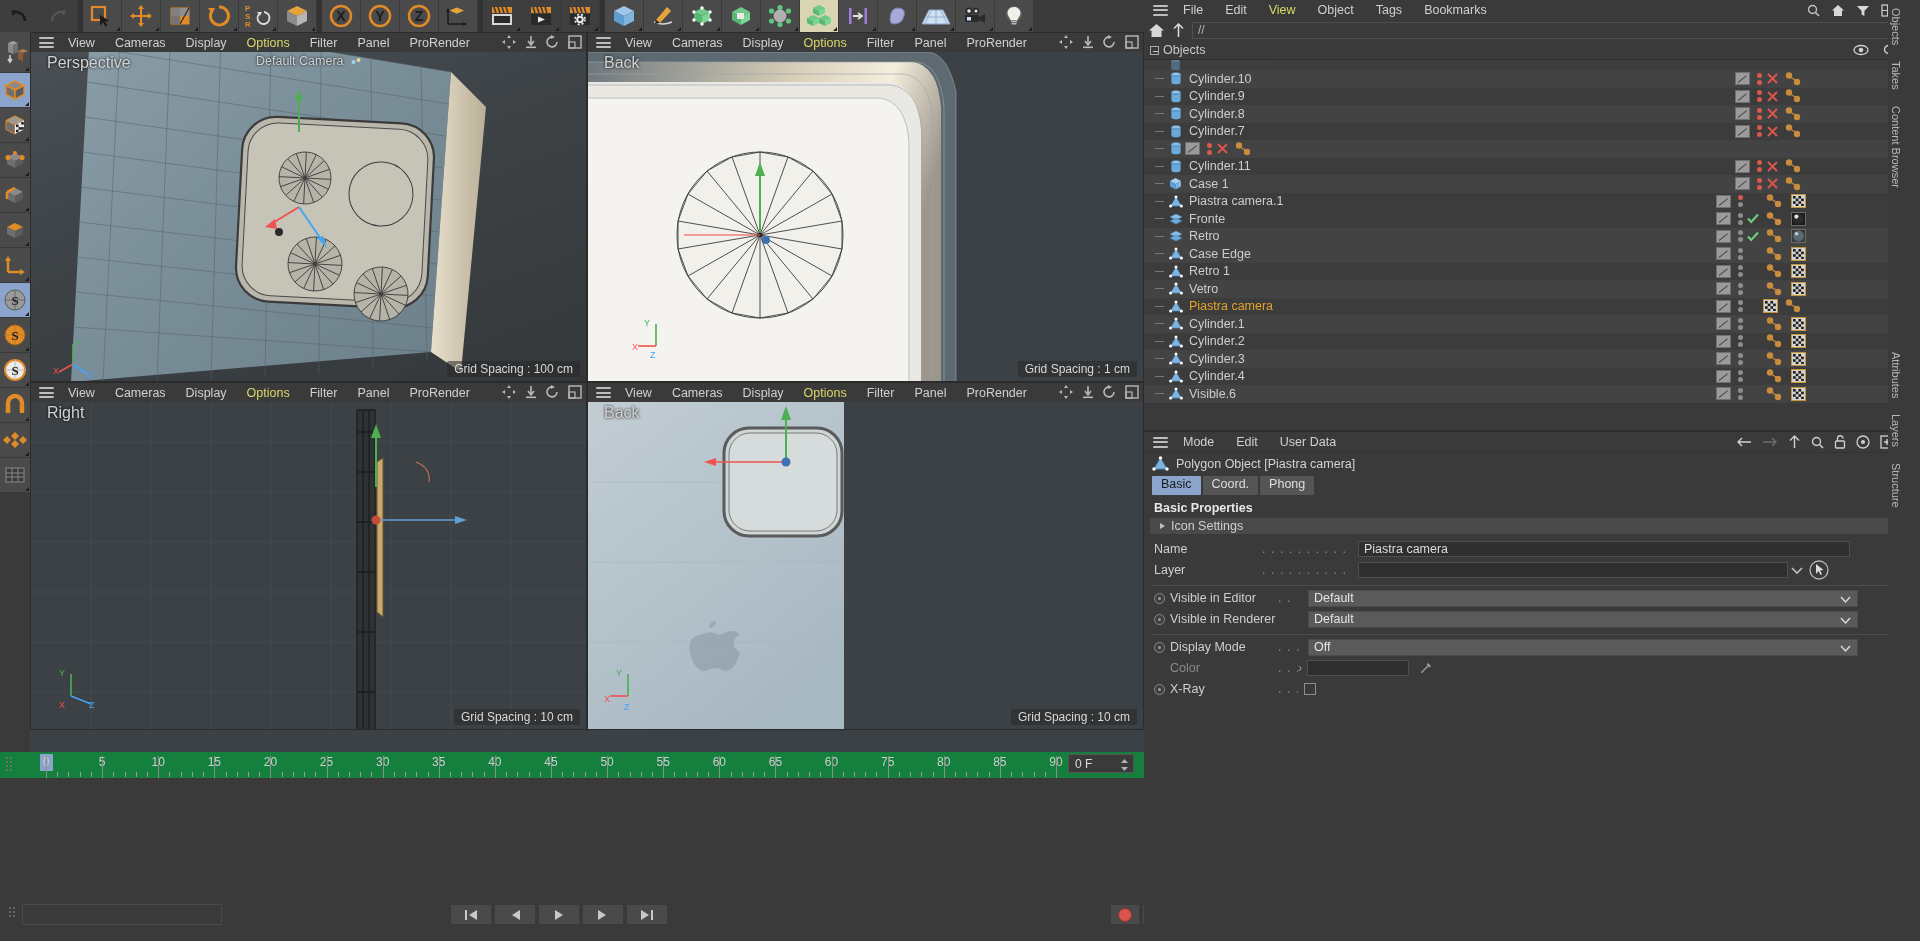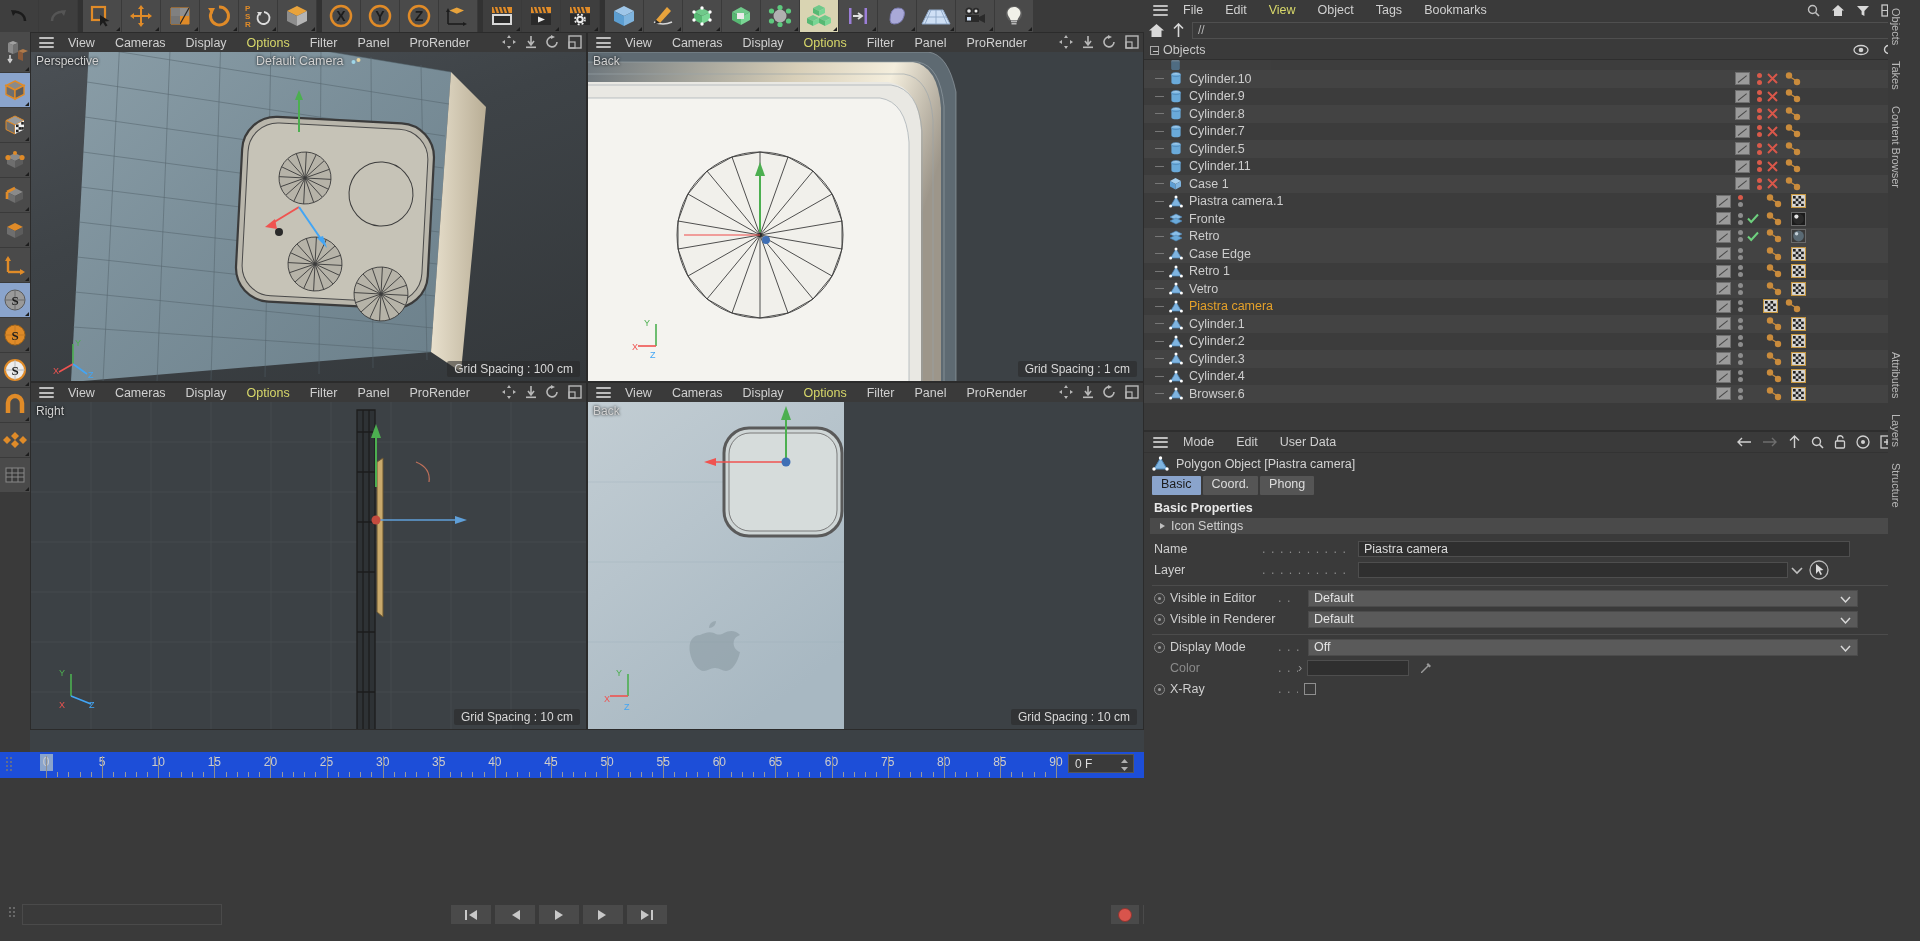--- a/index.html
+++ b/index.html
@@ -47,21 +47,21 @@
     height:19px; background:#3a3a3a; display:flex; align-items:center;
     padding-left:5px; gap:0px; font-size:12.5px; position:relative; z-index:5;
   }
   .vp-menu .mi { padding:0 10px; color:#d0d0d0; white-space:nowrap; }
   .vp-menu .mi.opt { color:#d8d86a; }
   .hamb { width:15px; height:11px; display:flex; flex-direction:column;
           justify-content:space-between; margin-right:4px; margin-left:3px; }
   .hamb i { display:block; height:2px; background:#bdbdbd; border-radius:1px; }
   .vp-icons { position:absolute; right:4px; top:2px; display:flex; gap:8px; align-items:center;}
   .vp-body { position:absolute; left:0; right:0; top:19px; bottom:0; overflow:hidden; }
-  .vp-label { position:absolute; left:5px; top:2px; font-size:12px; color:#d2d2d2;
+  .vp-label { position:absolute; left:16px; top:2px; font-size:16px; color:#d2d2d2;
               text-shadow:0 0 3px #000; z-index:3;}
   .vp-cam { position:absolute; left:50%; transform:translateX(-50%); top:2px;
             font-size:12.5px; color:#d2d2d2; text-shadow:0 0 3px #000; z-index:3;}
   .vp-grid { position:absolute; right:6px; bottom:4px; font-size:12px; color:#d8d8d8;
              background:rgba(40,40,40,.55); padding:1px 7px; border-radius:2px; z-index:3;}
 
   
   #rightpanel { position:absolute; left:1144px; top:0; width:760px; height:941px; background:#3a3a3a; }
   #rp-menubar { height:20px; display:flex; align-items:center; background:#3a3a3a; padding-left:6px;}
   #rp-menubar .mi { padding:0 11px; font-size:12.5px; color:#d0d0d0; }
@@ -128,21 +128,21 @@
   .combo .cv { position:absolute; right:6px; top:3px; }
   .chk { width:12px;height:12px;background:#3a3a3a;border:1px solid #8e8e8e;}
 
   
   #rtabs { position:absolute; right:0; top:0; width:16px; height:941px; background:#3a3a3a; }
   .rtab { writing-mode:vertical-rl; text-orientation:mixed; font-size:11px; color:#b8b8b8;
           padding:8px 2px; background:#3a3a3a; }
 
   
   #timeline { position:absolute; left:0; top:730px; width:1144px; height:170px; background:#3a3a3a;}
-  #ruler { position:absolute; left:0; top:0; width:1144px; height:26px; background:#1d4ed8;}
+  #ruler { position:absolute; left:0; top:0; width:1144px; height:26px; background:#15803d;}
   .tick-lbl { position:absolute; top:3px; font-size:12px; color:#cdcdcd; transform:translateX(-50%);}
   .tick { position:absolute; bottom:2px; width:1px; background:#8e8e8e; }
   #playhead { position:absolute; top:2px; width:13px; height:17px; background:#8aa4cc; }
   .framebox { position:absolute; height:19px; background:#3a3a3a; border:1px solid #555;
               color:#ddd; font-size:12px; display:flex; align-items:center; padding:0 6px;}
 
   #bottombar { position:absolute; left:0; top:900px; width:1920px; height:41px; background:#3a3a3a;}
   .bbtn { height:21px; background:#4a4a4a; border:1px solid #3a3a3a; display:inline-flex;
           align-items:center; justify-content:center; }
   .bbtn.blue { background:#8aa4cc; }
@@ -1314,21 +1314,20 @@
             <span class="otree">
               <span class="dash"></span>
             </span>
             <span class="oicon">
               <svg width="12" height="13" viewBox="0 0 12 13">
                 <ellipse cx="6" cy="2.6" rx="4.6" ry="2" fill="#a8d0ee"></ellipse>
                 <path d="M1.4 2.6 L1.4 10.2 A4.6 2 0 0 0 10.6 10.2 L10.6 2.6" fill="#6aaada"></path>
                 <ellipse cx="6" cy="2.6" rx="4.6" ry="2" fill="none" stroke="#4e86b8" stroke-width="0.7"></ellipse>
               </svg>
             </span>
-            <span class="oname">Cylinder.5</span>
             <span class="ocols">
               <span class="editbox"></span>
               <span class="dot-col">
                 <span class="dot red"></span>
                 <span class="dot red"></span>
               </span>
               <span style="width:16px;display:flex;justify-content:center">
                 <svg width="11" height="11" viewBox="0 0 11 11">
                   <path d="M1 1 L10 10 M10 1 L1 10" stroke="#d8574a" stroke-width="2"></path>
                 </svg>
@@ -1897,21 +1896,21 @@
               <span class="dash"></span>
             </span>
             <span class="oicon">
               <svg width="14" height="13" viewBox="0 0 14 13">
                 <path d="M7 2 L12.4 11 L1.6 11 Z" fill="#7fb4e0" stroke="#4e86b8" stroke-width="0.7"></path>
                 <circle cx="7" cy="2" r="1.5" fill="#fff"></circle>
                 <circle cx="12.4" cy="11" r="1.5" fill="#fff"></circle>
                 <circle cx="1.6" cy="11" r="1.5" fill="#fff"></circle>
               </svg>
             </span>
-            <span class="oname">Browser.6</span>
+            <span class="oname">Visible.6</span>
             <span class="ocols">
               <span class="editbox"></span>
               <span class="dot-col">
                 <span class="dot"></span>
                 <span class="dot"></span>
               </span>
               <span style="width:16px"></span>
               <span style="width:28px;display:flex;align-items:center;justify-content:center">
                 <svg width="22" height="16" viewBox="0 0 22 16">
                   <circle cx="6" cy="4.5" r="3.2" fill="#c98b3c"></circle>

